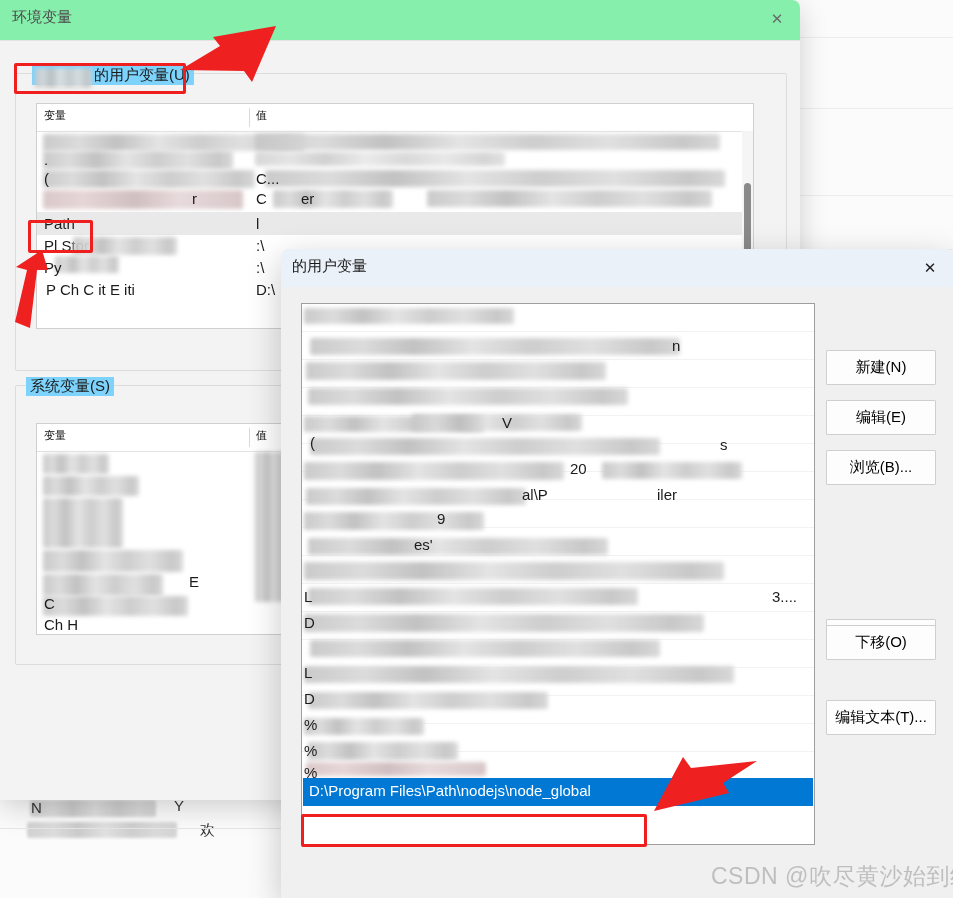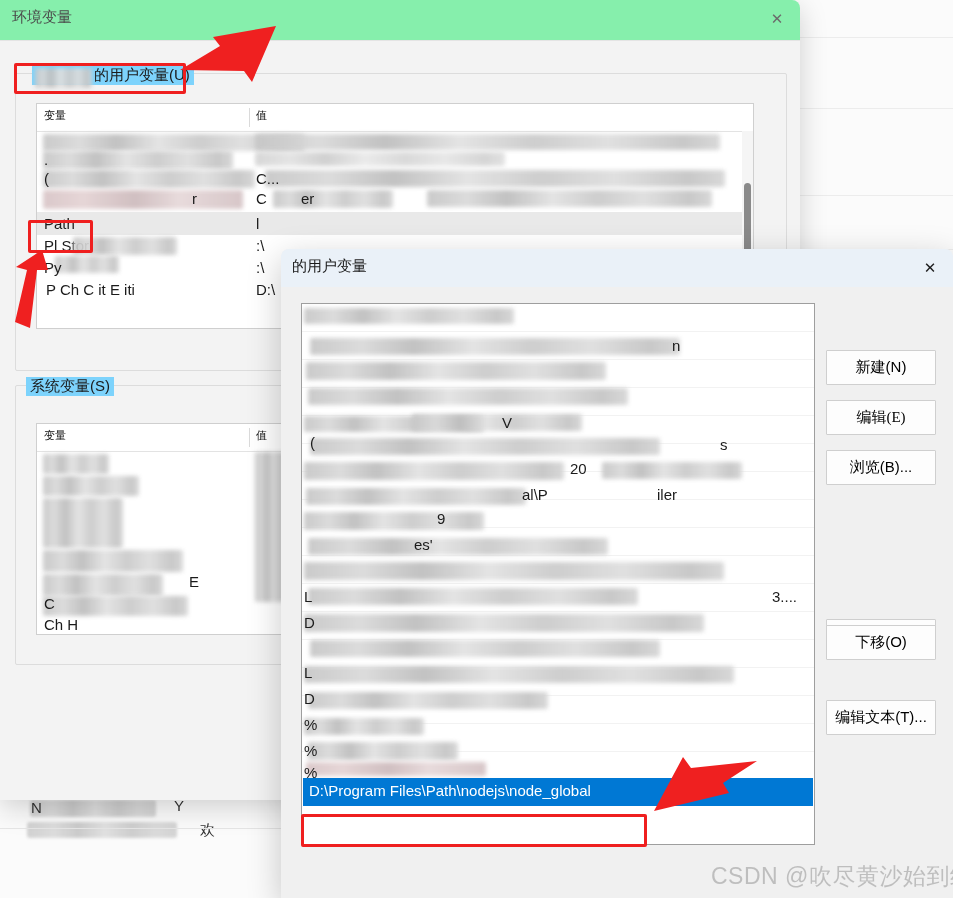--- a/index.html
+++ b/index.html
@@ -317,21 +317,21 @@
       <span class="glyph" style="left:2px;top:438px;">%</span>
       <span class="glyph" style="left:2px;top:460px;">%</span>
       <span class="glyph" style="left:470px;top:284px;">3....</span>
 
       <div id="selected-path-row">
         <span id="selected-path-text">D:\Program Files\Path\nodejs\node_global</span>
       </div>
     </div>
 
     <div class="side-btn" style="top:63px;">新建(N)</div>
-    <div class="side-btn" style="top:113px;font-family:Liberation Serif, serif;">编辑(E)</div>
+    <div class="side-btn" style="top:113px;">编辑(E)</div>
     <div class="side-btn" style="top:163px;">浏览(B)...</div>
     <div class="side-btn" style="top:284px;margin-top:48px;">上移(U)</div>
     <div class="side-btn" style="top:338px;">下移(O)</div>
     <div class="side-btn" style="top:413px;">编辑文本(T)...</div>
 
   </div>
 </div>
 
 <div class="red-box" style="left:14px;top:63px;width:172px;height:31px;"></div>
 

